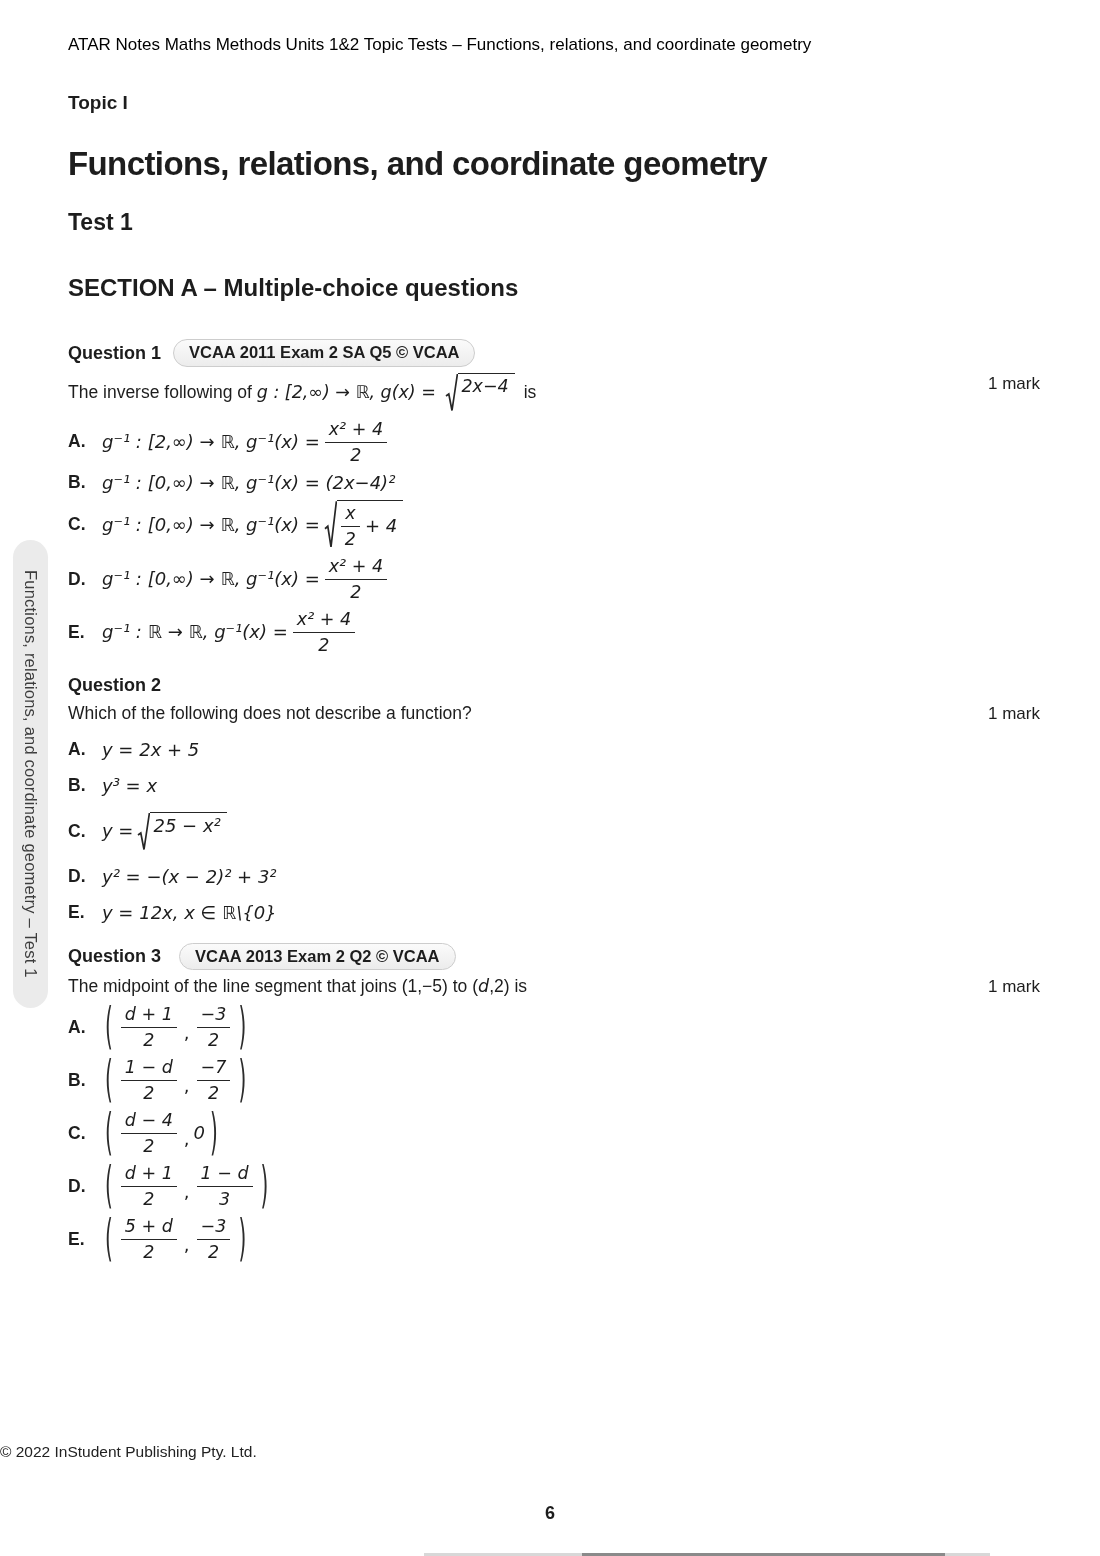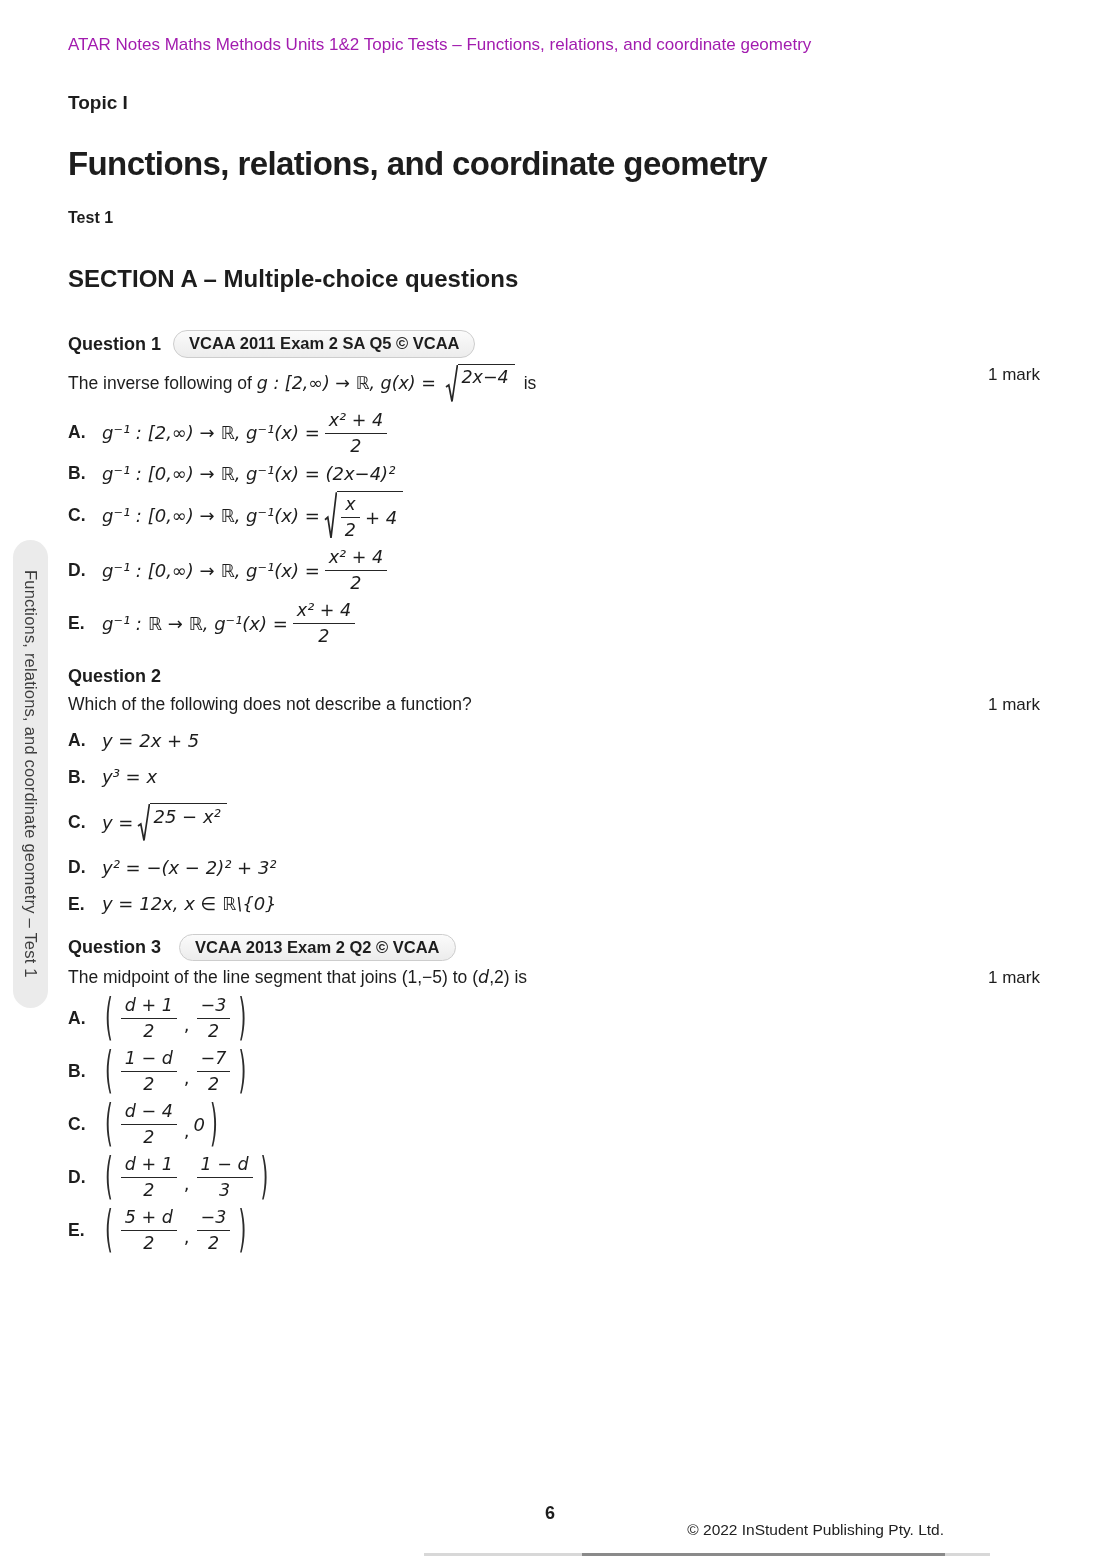--- a/index.html
+++ b/index.html
@@ -2,24 +2,24 @@
 <html><head>
 <meta charset="utf-8">
 <style>
   html,body{margin:0;padding:0;background:#ffffff;}
   .page{
     position:relative;width:1100px;height:1556px;background:#fff;overflow:hidden;
     font-family:"Liberation Sans",sans-serif;color:#1d1d1d;line-height:1.25;
   }
   .content{position:absolute;left:68px;top:0;width:972px;}
 
-  .doc-header{padding-top:34px;font-size:17px;color:#a21caf;}
+  .doc-header{padding-top:34px;font-size:17px;color:#000000;}
   .topic{margin-top:36px;font-size:19px;font-weight:700;}
   .title{margin-top:28px;font-size:33px;font-weight:700;letter-spacing:-0.6px;}
-  .test{margin-top:24px;font-size:16px;font-weight:700;}
+  .test{margin-top:24px;font-size:23px;font-weight:700;}
   .section{margin-top:36px;font-size:24px;font-weight:700;}
 
   .q-head{display:flex;align-items:center;gap:18px;}
   .q-head.first{margin-top:36px;gap:12px;}
   .q-head.later{margin-top:18px;}
   .q-label{font-size:18px;font-weight:700;}
   .badge{
     font-size:16.5px;font-weight:700;color:#1d1d1d;
     border:1.5px solid #cdcdcd;border-radius:15px;
     background:linear-gradient(#fbfbfb,#ececec);
@@ -53,21 +53,21 @@
     position:absolute;left:13px;top:540px;width:35px;height:468px;
     background:#ebebeb;border-radius:18px;
     display:flex;align-items:center;justify-content:center;
   }
   .side-tab .tab-text{
     writing-mode:vertical-rl;white-space:nowrap;
     font-size:16.5px;color:#3c3c3c;letter-spacing:0.2px;
   }
 
   .page-number{position:absolute;left:0;top:1502px;width:1100px;text-align:center;font-size:18px;font-weight:700;}
-  .copyright{position:absolute;left:0;top:1520px;width:944px;text-align:right;font-size:15.5px;color:#222;}
+  .copyright{position:absolute;left:0;top:1442px;width:944px;text-align:left;font-size:15.5px;color:#222;}
   .edge-artifact{position:absolute;left:424px;bottom:0;width:566px;height:3px;background:linear-gradient(to right,#d8d8d8 0 28%,#8a8a8a 28% 92%,#d8d8d8 92%);}
 </style>
 </head>
 <body>
 
 <div class="page">
 
   <div class="side-tab">
     <span class="tab-text">Functions, relations, and coordinate geometry – Test 1</span>
   </div>

